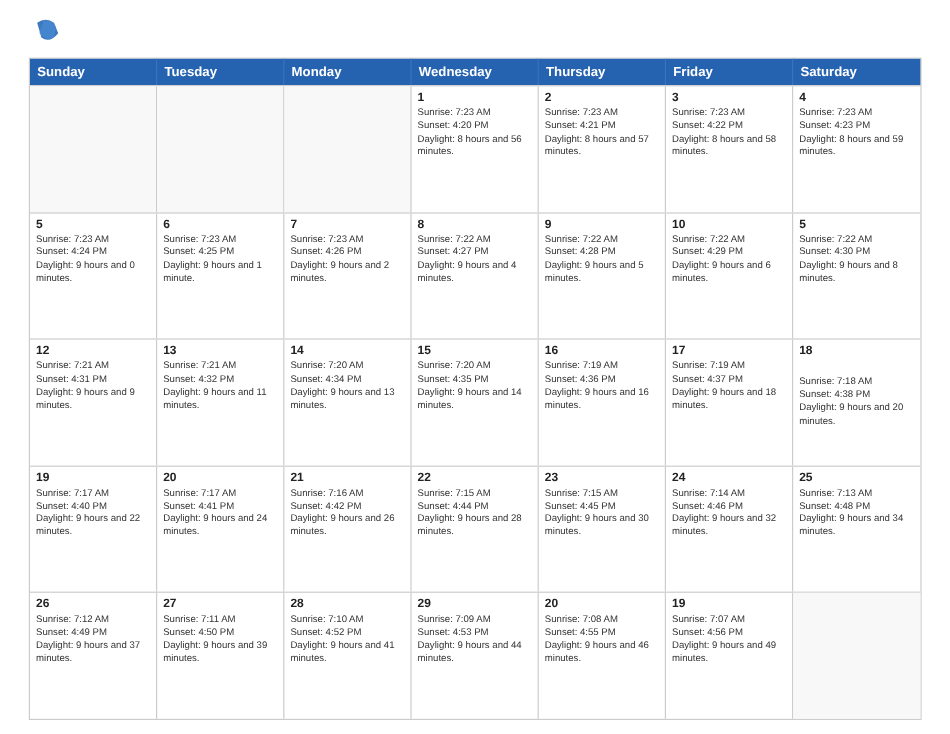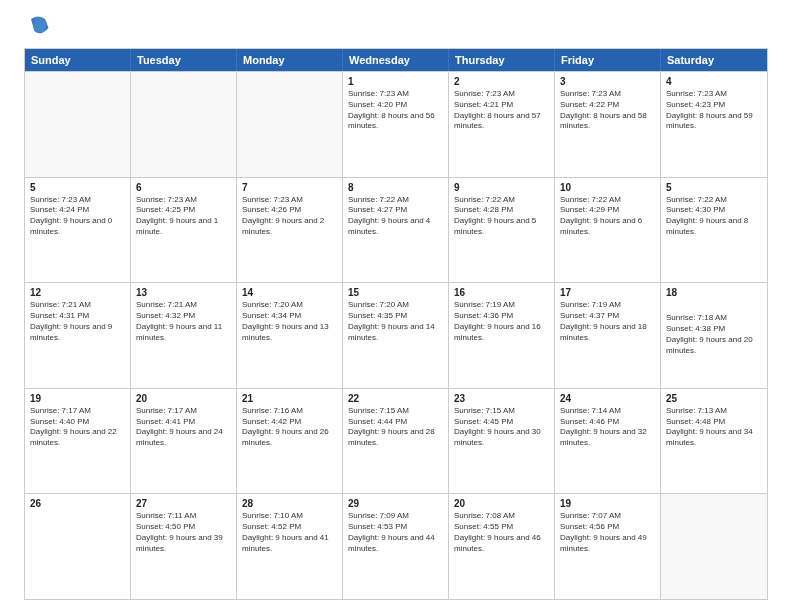--- a/index.html
+++ b/index.html
@@ -304,20 +304,23 @@
           <div class="cal-cell">
             <span class="day-num">25</span>
             <div class="cell-text" style="white-space: pre-line;">Sunrise: 7:13 AM
 Sunset: 4:48 PM
 Daylight: 9 hours and 34 minutes.</div>
           </div>
         </div>
         <div class="cal-row">
           <div class="cal-cell">
             <span class="day-num">26</span>
+            <div class="cell-text" style="white-space: pre-line;">Sunrise: 7:12 AM
+Sunset: 4:49 PM
+Daylight: 9 hours and 37 minutes.</div>
           </div>
           <div class="cal-cell">
             <span class="day-num">27</span>
             <div class="cell-text" style="white-space: pre-line;">Sunrise: 7:11 AM
 Sunset: 4:50 PM
 Daylight: 9 hours and 39 minutes.</div>
           </div>
           <div class="cal-cell">
             <span class="day-num">28</span>
             <div class="cell-text" style="white-space: pre-line;">Sunrise: 7:10 AM

